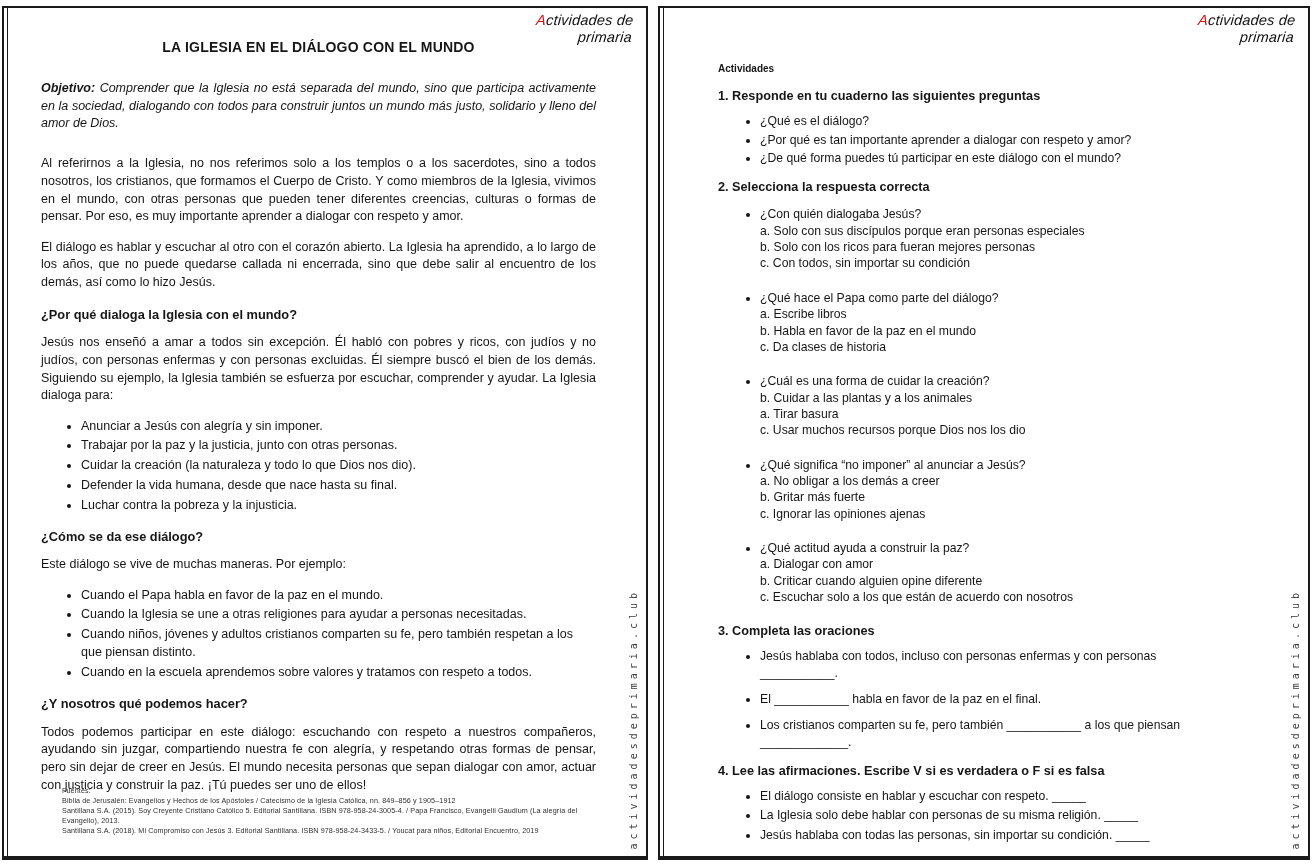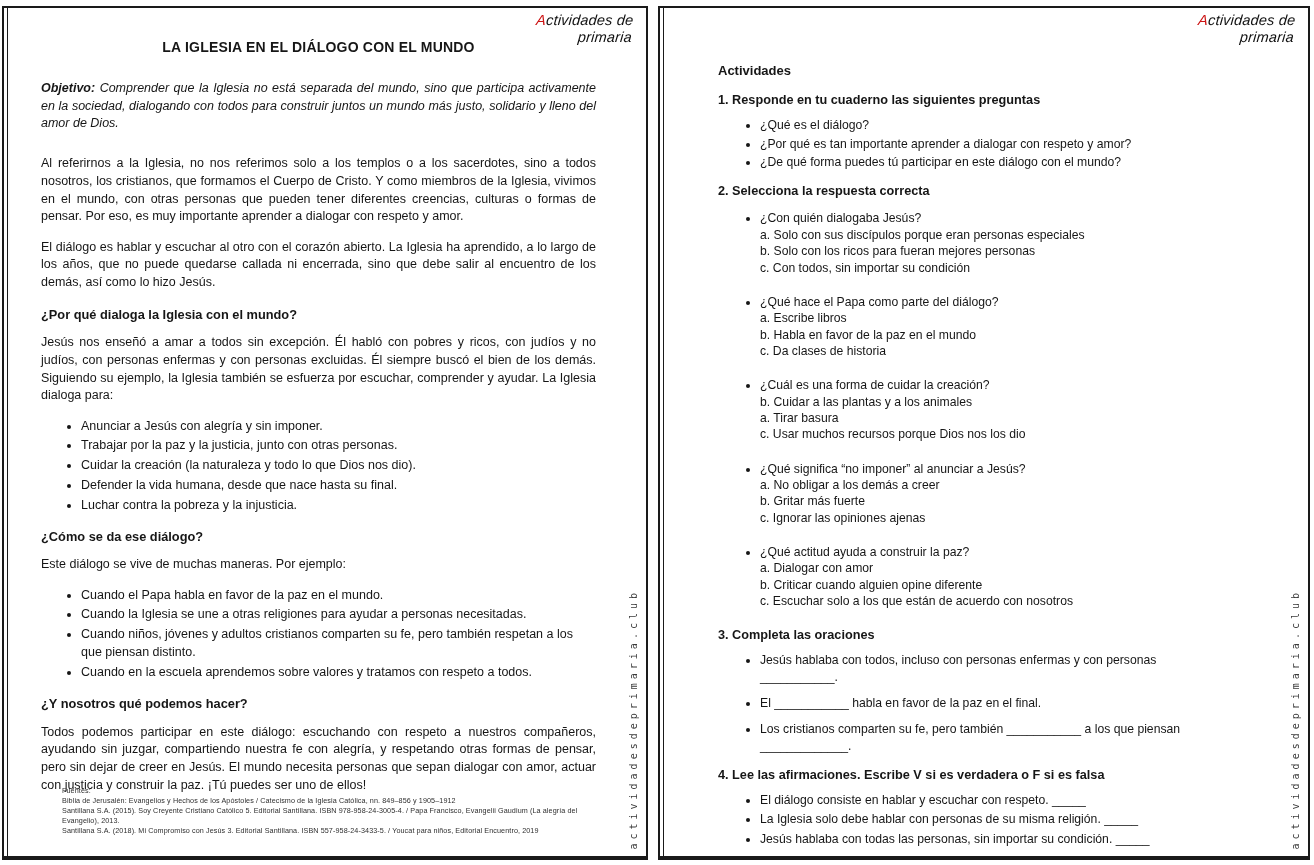--- a/index.html
+++ b/index.html
@@ -46,21 +46,21 @@
   ul.bullets { margin:10px 0 0 0; padding-left:40px; }
   ul.bullets li { margin-bottom:2px; }
   .sources {
     position:absolute; left:58px; right:40px; bottom:20px;
     font-size:7.2px; line-height:1.38; color:#2e2e2e; letter-spacing:0.1px;
   }
   .sources .src-line { margin:0; }
 
   
   .content2 { padding:54px 42px 0 58px; font-size:12.2px; line-height:1.34; }
-  .act-head { font-weight:bold; font-size:13px; }
+  .act-head { font-weight:bold; font-size:10px; }
   .act-title { font-weight:bold; font-size:12.7px; margin-top:13px; }
   ul.r-bullets { margin:8px 0 0 0; padding-left:42px; }
   ul.r-bullets li { margin-bottom:2px; }
   ul.q-list { margin:10px 0 0 0; padding-left:42px; }
   ul.q-list li.qblock { margin-bottom:18px; }
   .q-opt { }
   ul.fill li { margin-bottom:10px; white-space:pre-line; }
   ul.vf li { margin-bottom:3px; }
 </style>
 </head>
@@ -100,21 +100,21 @@
     </ul>
 
     <div class="sec-h">¿Y nosotros qué podemos hacer?</div>
     <p class="sec-intro">Todos podemos participar en este diálogo: escuchando con respeto a nuestros compañeros, ayudando sin juzgar, compartiendo nuestra fe con alegría, y respetando otras formas de pensar, pero sin dejar de creer en Jesús. El mundo necesita personas que sepan dialogar con amor, actuar con justicia y construir la paz. ¡Tú puedes ser uno de ellos!</p>
   </div>
 
   <div class="sources">
     <p class="src-line">Fuentes:</p>
     <p class="src-line">Biblia de Jerusalén: Evangelios y Hechos de los Apóstoles /  Catecismo de la Iglesia Católica, nn. 849–856 y 1905–1912</p>
     <p class="src-line">Santillana S.A. (2015). Soy Creyente Cristiano Católico 5. Editorial Santillana. ISBN 978-958-24-3005-4.  /  Papa Francisco, Evangelii Gaudium (La alegría del Evangelio), 2013.</p>
-    <p class="src-line">Santillana S.A. (2018). Mi Compromiso con Jesús 3. Editorial Santillana. ISBN 557-958-24-3433-5. / Youcat para niños, Editorial Encuentro, 2019</p>
+    <p class="src-line">Santillana S.A. (2018). Mi Compromiso con Jesús 3. Editorial Santillana. ISBN 978-958-24-3433-5. / Youcat para niños, Editorial Encuentro, 2019</p>
   </div>
 
   <div class="watermark">actividadesdeprimaria.club</div>
 </div>
 
 <div class="page" id="page2">
   <div class="logo">
     <div><span class="accent">A</span><span>ctividades de</span></div>
     <div>primaria</div>
   </div>

